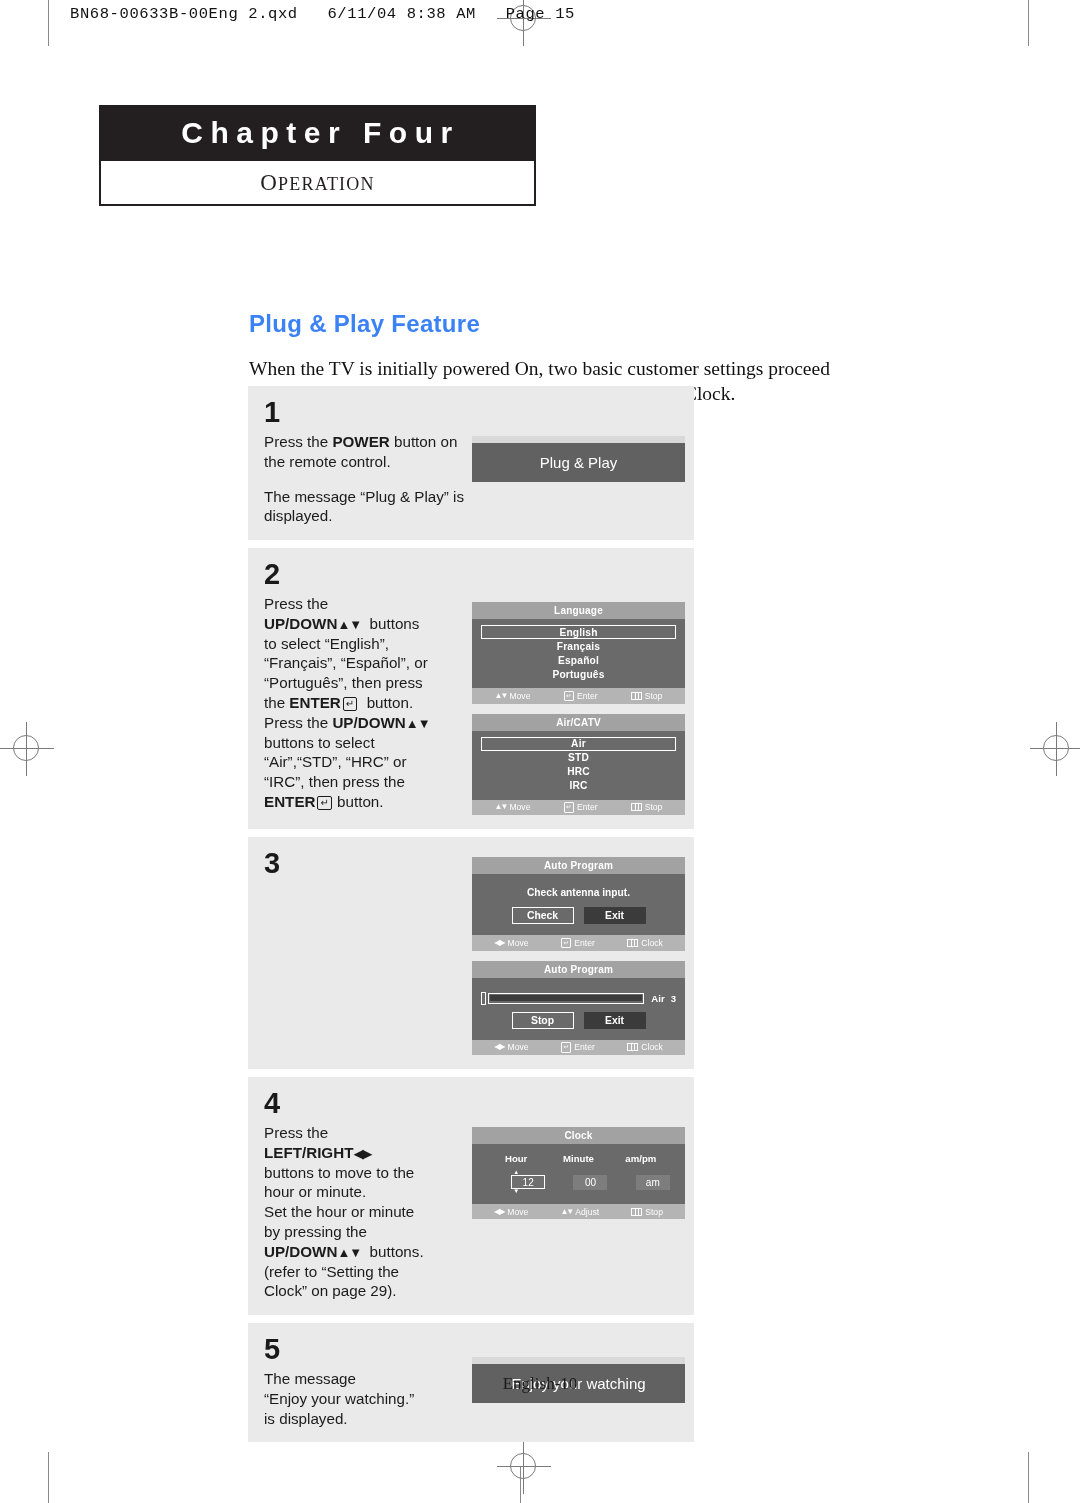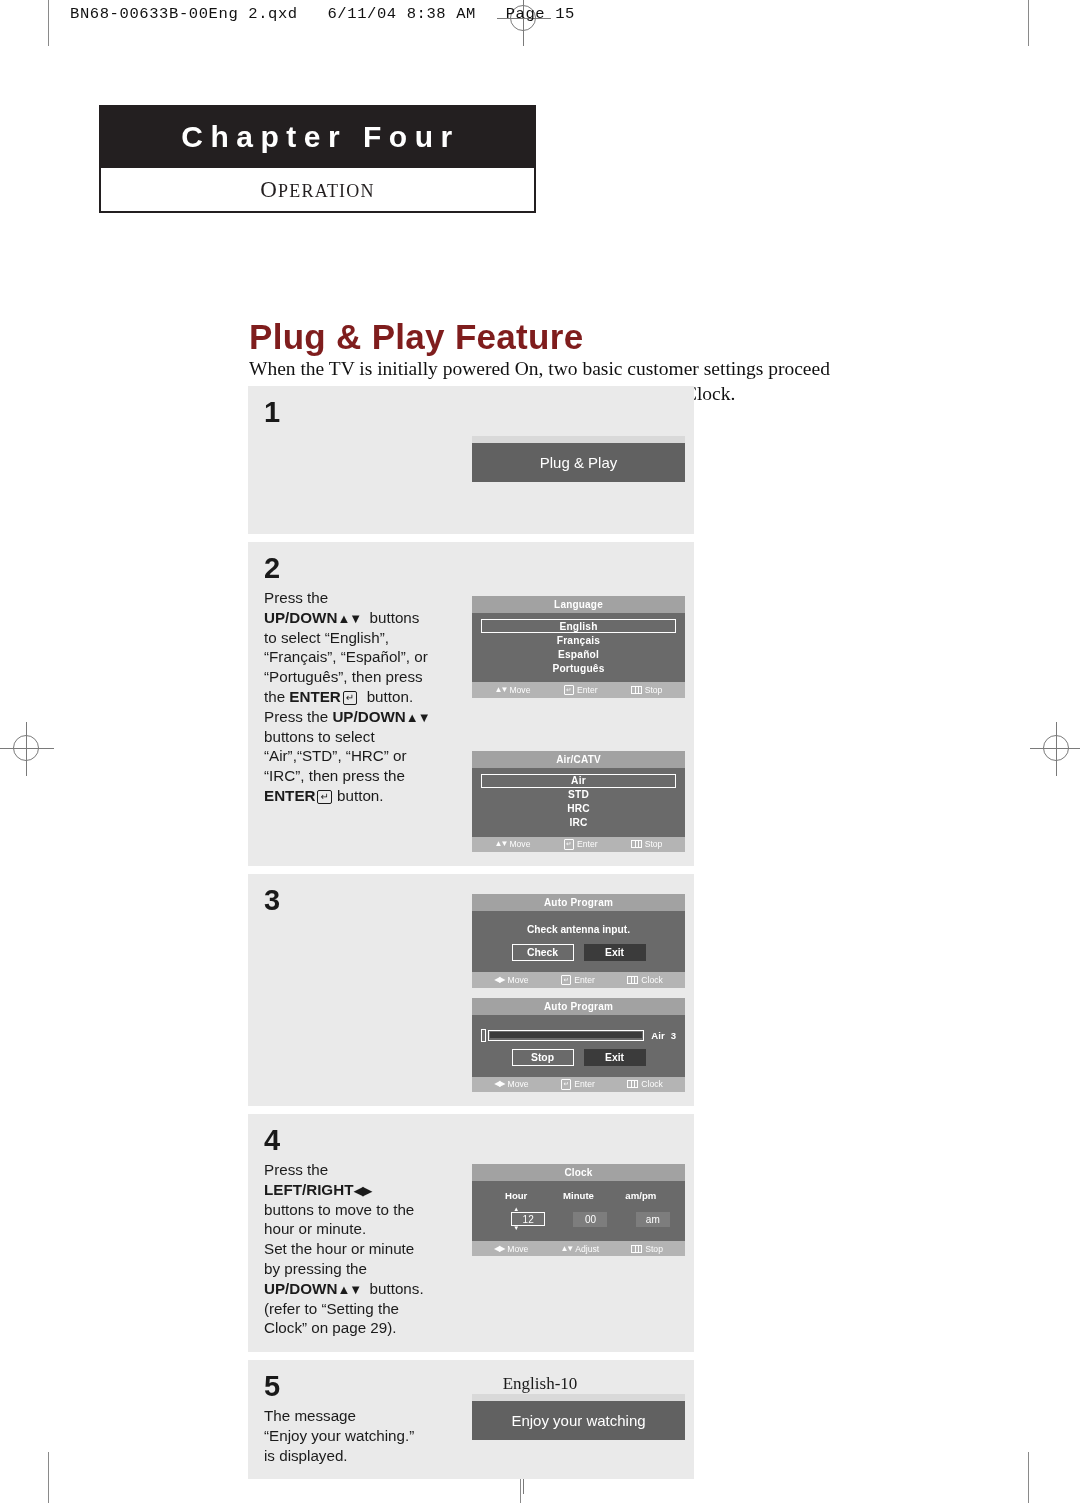--- a/index.html
+++ b/index.html
@@ -43,21 +43,21 @@
 
   
   .chapter-block {
     position: absolute;
     left: 99px;
     top: 105px;
     width: 437px;
   }
   .chapter-bar {
     background: #231f20;
-    height: 63px;
+    height: 56px;
     display: flex;
     align-items: center;
     justify-content: center;
   }
   .chapter-bar .label {
     color: #ffffff;
     font-size: 30px;
     font-weight: bold;
     letter-spacing: 7.5px;
     padding-left: 6px;
@@ -77,24 +77,24 @@
     color: #231f20;
     letter-spacing: 1.2px;
   }
   .chapter-sub .label .cap { font-size: 23px; }
 
   
   .section-title {
     position: absolute;
     left: 249px;
     top: 294px;
-    font-size: 35px;
+    font-size: 24px;
     font-weight: bold;
     letter-spacing: 0.3px;
-    color: #7f1d1d;
+    color: #3b82f6;
   }
   .intro {
     position: absolute;
     left: 249px;
     top: 336px;
     width: 585px;
     font-family: "Liberation Serif", "DejaVu Serif", serif;
     font-size: 19.5px;
     line-height: 1.33;
     color: #111;
@@ -301,20 +301,25 @@
 </div>
 
 <h1 class="section-title">Plug &amp; Play Feature</h1>
 <p class="intro">When the TV is initially powered On, two basic customer settings proceed automatically and subsequently: Setting Auto program, Clock.</p>
 
 <div class="steps">
 
   <div class="step" style="min-height:148px;">
     <div class="col-text">
       <div class="step-num">1</div>
+      <div class="step-text">
+        Press the <b>POWER</b> button on the remote control.
+        <span class="gap"></span>
+        The message “Plug &amp; Play” is displayed.
+      </div>
     </div>
     <div class="col-shot" style="padding-top:38px;">
       <div class="osd-msg">
         <div class="cap"></div>
         <div class="body">Plug &amp; Play</div>
       </div>
     </div>
   </div>
 
   <div class="step" style="min-height:260px;">
@@ -327,21 +332,21 @@
         “Français”, “Español”, or<br>
         “Português”, then press<br>
         the <b>ENTER</b><span class="ent-ico">↵</span>&nbsp; button.<br>
         Press the <b>UP/DOWN</b><span class="arws">▲▼</span><br>
         buttons to select<br>
         “Air”,“STD”, “HRC” or<br>
         “IRC”, then press the<br>
         <b>ENTER</b><span class="ent-ico">↵</span> button.
       </div>
     </div>
-    <div class="col-shot" style="padding-top:42px;gap:43px;">
+    <div class="col-shot" style="padding-top:42px;">
 
       <div class="osd">
         <div class="osd-title">Language</div>
         <div class="osd-body">
           <div class="osd-row sel">English</div>
           <div class="osd-row">Français</div>
           <div class="osd-row">Español</div>
           <div class="osd-row">Português</div>
         </div>
         <div class="osd-foot">

